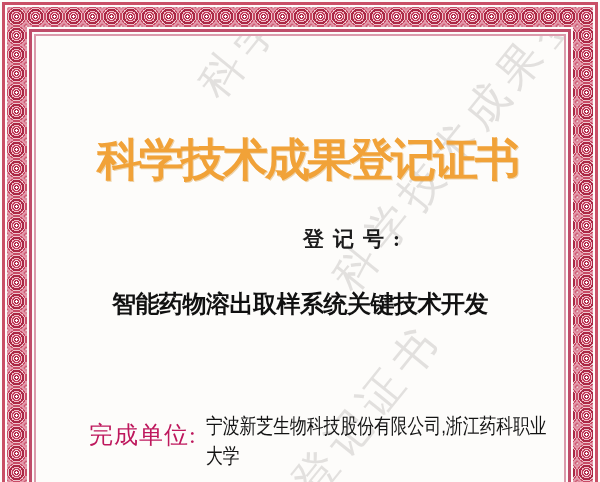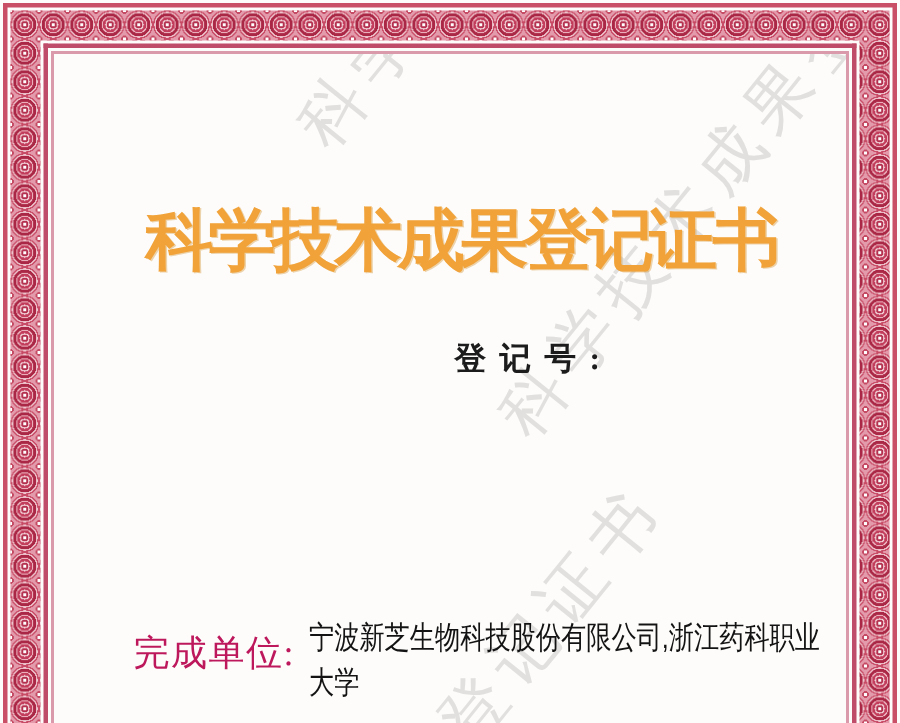--- a/index.html
+++ b/index.html
@@ -109,19 +109,20 @@
     <div class="wm wm-a">科学技术成果登记证书</div>
     <div class="wm wm-b">科学技术成果登记证书</div>
     <div class="wm wm-c">科学技术成果登记证书</div>
   </div>
 
   <div class="content">
     <div class="title">科学技术成果登记证书</div>
 
     <div class="reg-label">登记号:</div>
 
+    <div class="project">智能药物溶出取样系统关键技术开发</div>
 
 
     <div class="unit-label">完成单位:</div>
     <div class="unit-value">宁波新芝生物科技股份有限公司,浙江药科职业大学</div>
   </div>
 
 </div>
 
 </body></html>

